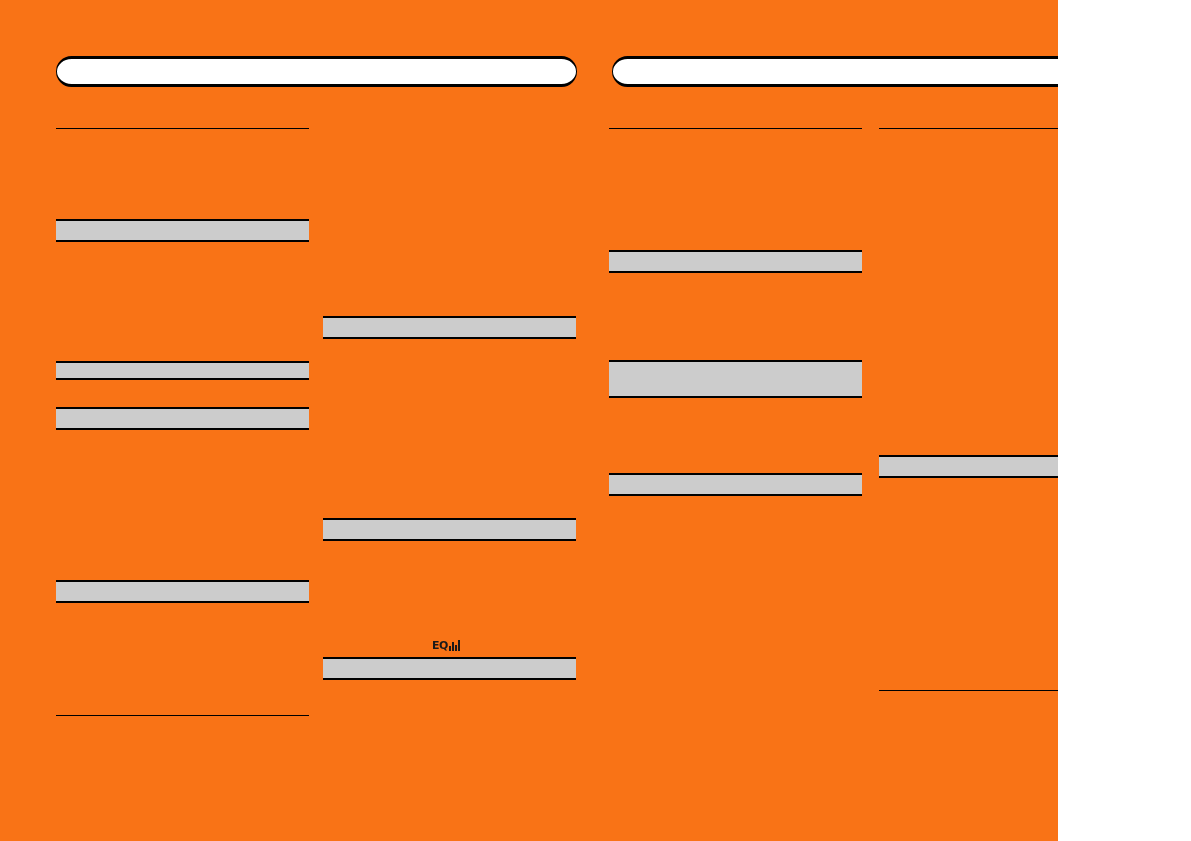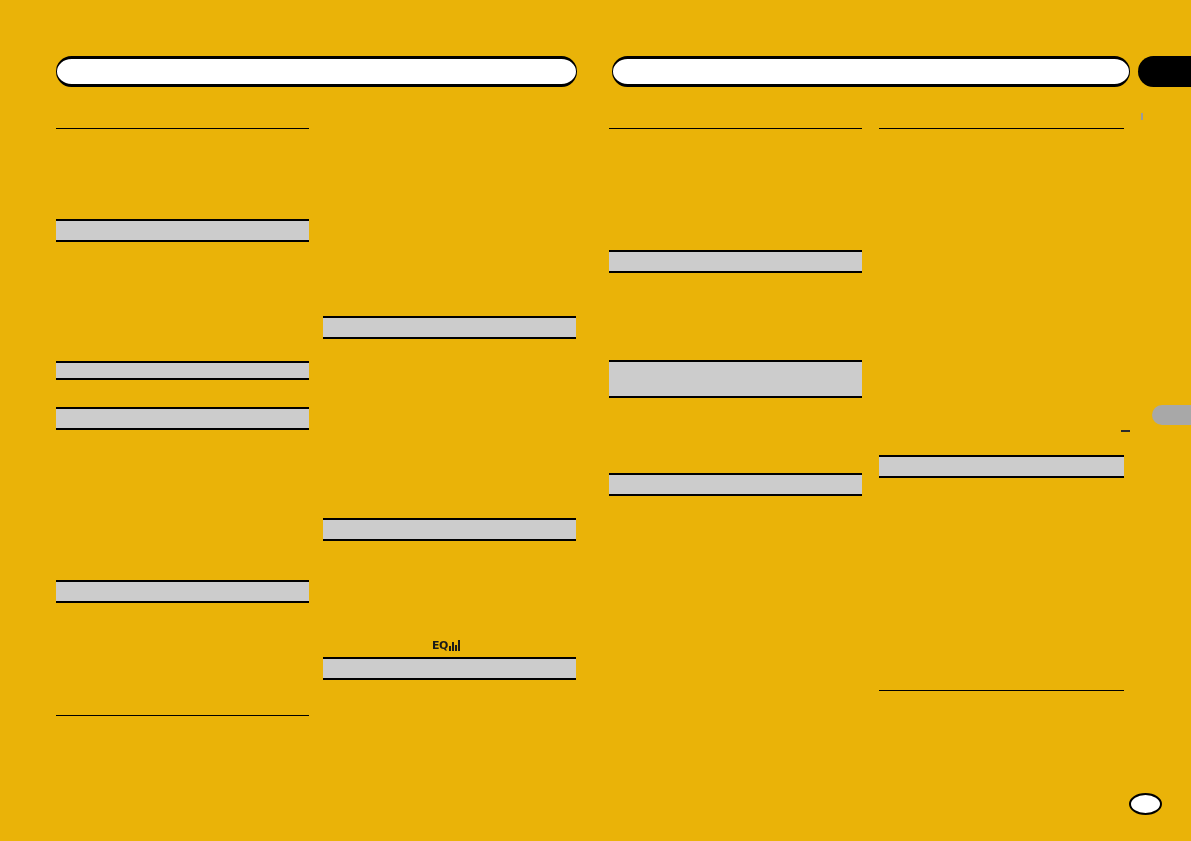--- a/index.html
+++ b/index.html
@@ -6,23 +6,23 @@
   html, body {
     margin: 0;
     padding: 0;
     background: #ffffff;
   }
   body {
     font-family: "Liberation Sans", sans-serif;
   }
   #page {
     position: relative;
-    width: 1191px;
+    width: 1058px;
     height: 841px;
-    background: #eab308;
+    background: #f97316;
     overflow: hidden;
   }
 
   
   .page-half {
     position: absolute;
     top: 0;
     height: 841px;
   }
   #left-page  { left: 0px;   width: 596px; }

